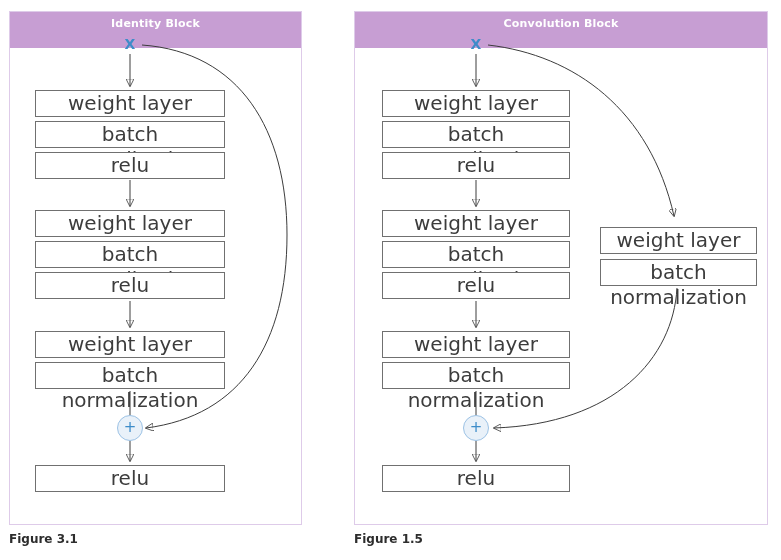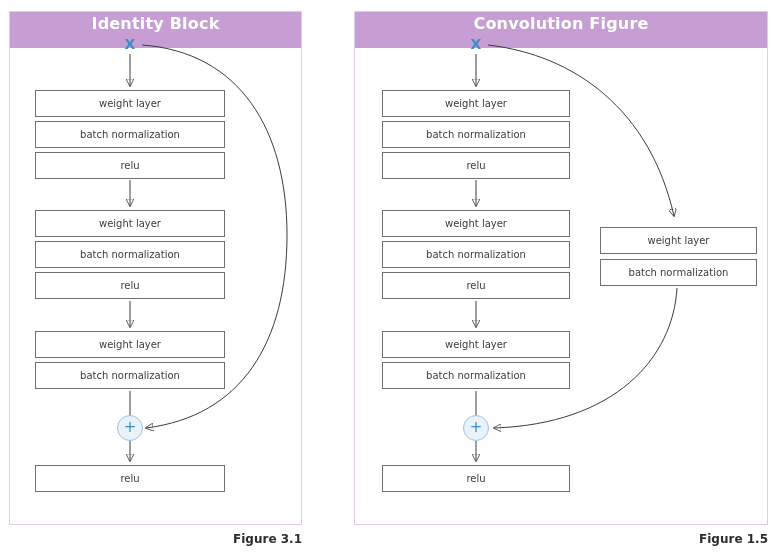--- a/index.html
+++ b/index.html
@@ -1,29 +1,29 @@
 <!DOCTYPE html>
 <html><head>
 <meta charset="utf-8">
 <style>
   html,body{margin:0;padding:0;background:#ffffff;}
   #page{position:relative;width:781px;height:560px;background:#ffffff;
         font-family:"DejaVu Sans","Liberation Sans",sans-serif;overflow:hidden;}
   .panel{position:absolute;box-sizing:border-box;border:1px solid #decbe9;background:#ffffff;}
   .panel-header{position:absolute;left:0;top:0;width:100%;height:36px;background:#c79ed3;
-        color:#ffffff;font-size:16px;font-weight:bold;text-align:center;line-height:24px;
+        color:#ffffff;font-size:11px;font-weight:bold;text-align:center;line-height:24px;
         letter-spacing:.2px;}
   .node{position:absolute;box-sizing:border-box;border:1px solid #707070;background:#ffffff;
-        height:27px;line-height:25px;text-align:center;font-size:10px;color:#3c3c3c;z-index:2;}
+        height:27px;line-height:25px;text-align:center;font-size:20px;color:#3c3c3c;z-index:2;}
   .x-label{position:absolute;width:30px;height:16px;text-align:center;font-size:14px;
         font-weight:bold;color:#3e8cc9;z-index:2;}
   .plus-circle{position:absolute;width:26px;height:26px;box-sizing:border-box;border-radius:50%;
         border:1px solid #9cc2e5;background:#e9f1f9;text-align:center;line-height:23px;
         font-size:15px;color:#3e8cc9;z-index:2;}
-  .caption{position:absolute;top:532px;height:16px;text-align:right;font-size:12px;
+  .caption{position:absolute;top:532px;height:16px;text-align:left;font-size:12px;
         font-weight:bold;color:#2d2d2d;}
   #connectors{position:absolute;left:0;top:0;z-index:1;}
   #connectors path,#connectors line{stroke:#3c3c3c;stroke-width:1;fill:none;}
 </style>
 </head>
 <body>
 
 <div id="page">
 
   <svg id="connectors" width="781" height="560">
@@ -69,21 +69,21 @@
 
     <div class="plus-circle" style="left:117px;top:415px;">+</div>
 
     <div class="node" style="left:35px;top:465px;width:190px;">relu</div>
 
     <div class="caption" style="left:9px;width:293px;">Figure 3.1</div>
   </div>
 
   <div>
     <div class="panel" style="left:354px;top:11px;width:414px;height:514px;">
-      <div class="panel-header">Convolution Figure</div>
+      <div class="panel-header">Convolution Block</div>
     </div>
 
     <div class="x-label" style="left:461px;top:36px;">X</div>
 
     <div class="node" style="left:382px;top:90px;width:188px;">weight layer</div>
     <div class="node" style="left:382px;top:121px;width:188px;">batch normalization</div>
     <div class="node" style="left:382px;top:152px;width:188px;">relu</div>
 
     <div class="node" style="left:382px;top:210px;width:188px;">weight layer</div>
     <div class="node" style="left:382px;top:241px;width:188px;">batch normalization</div>

